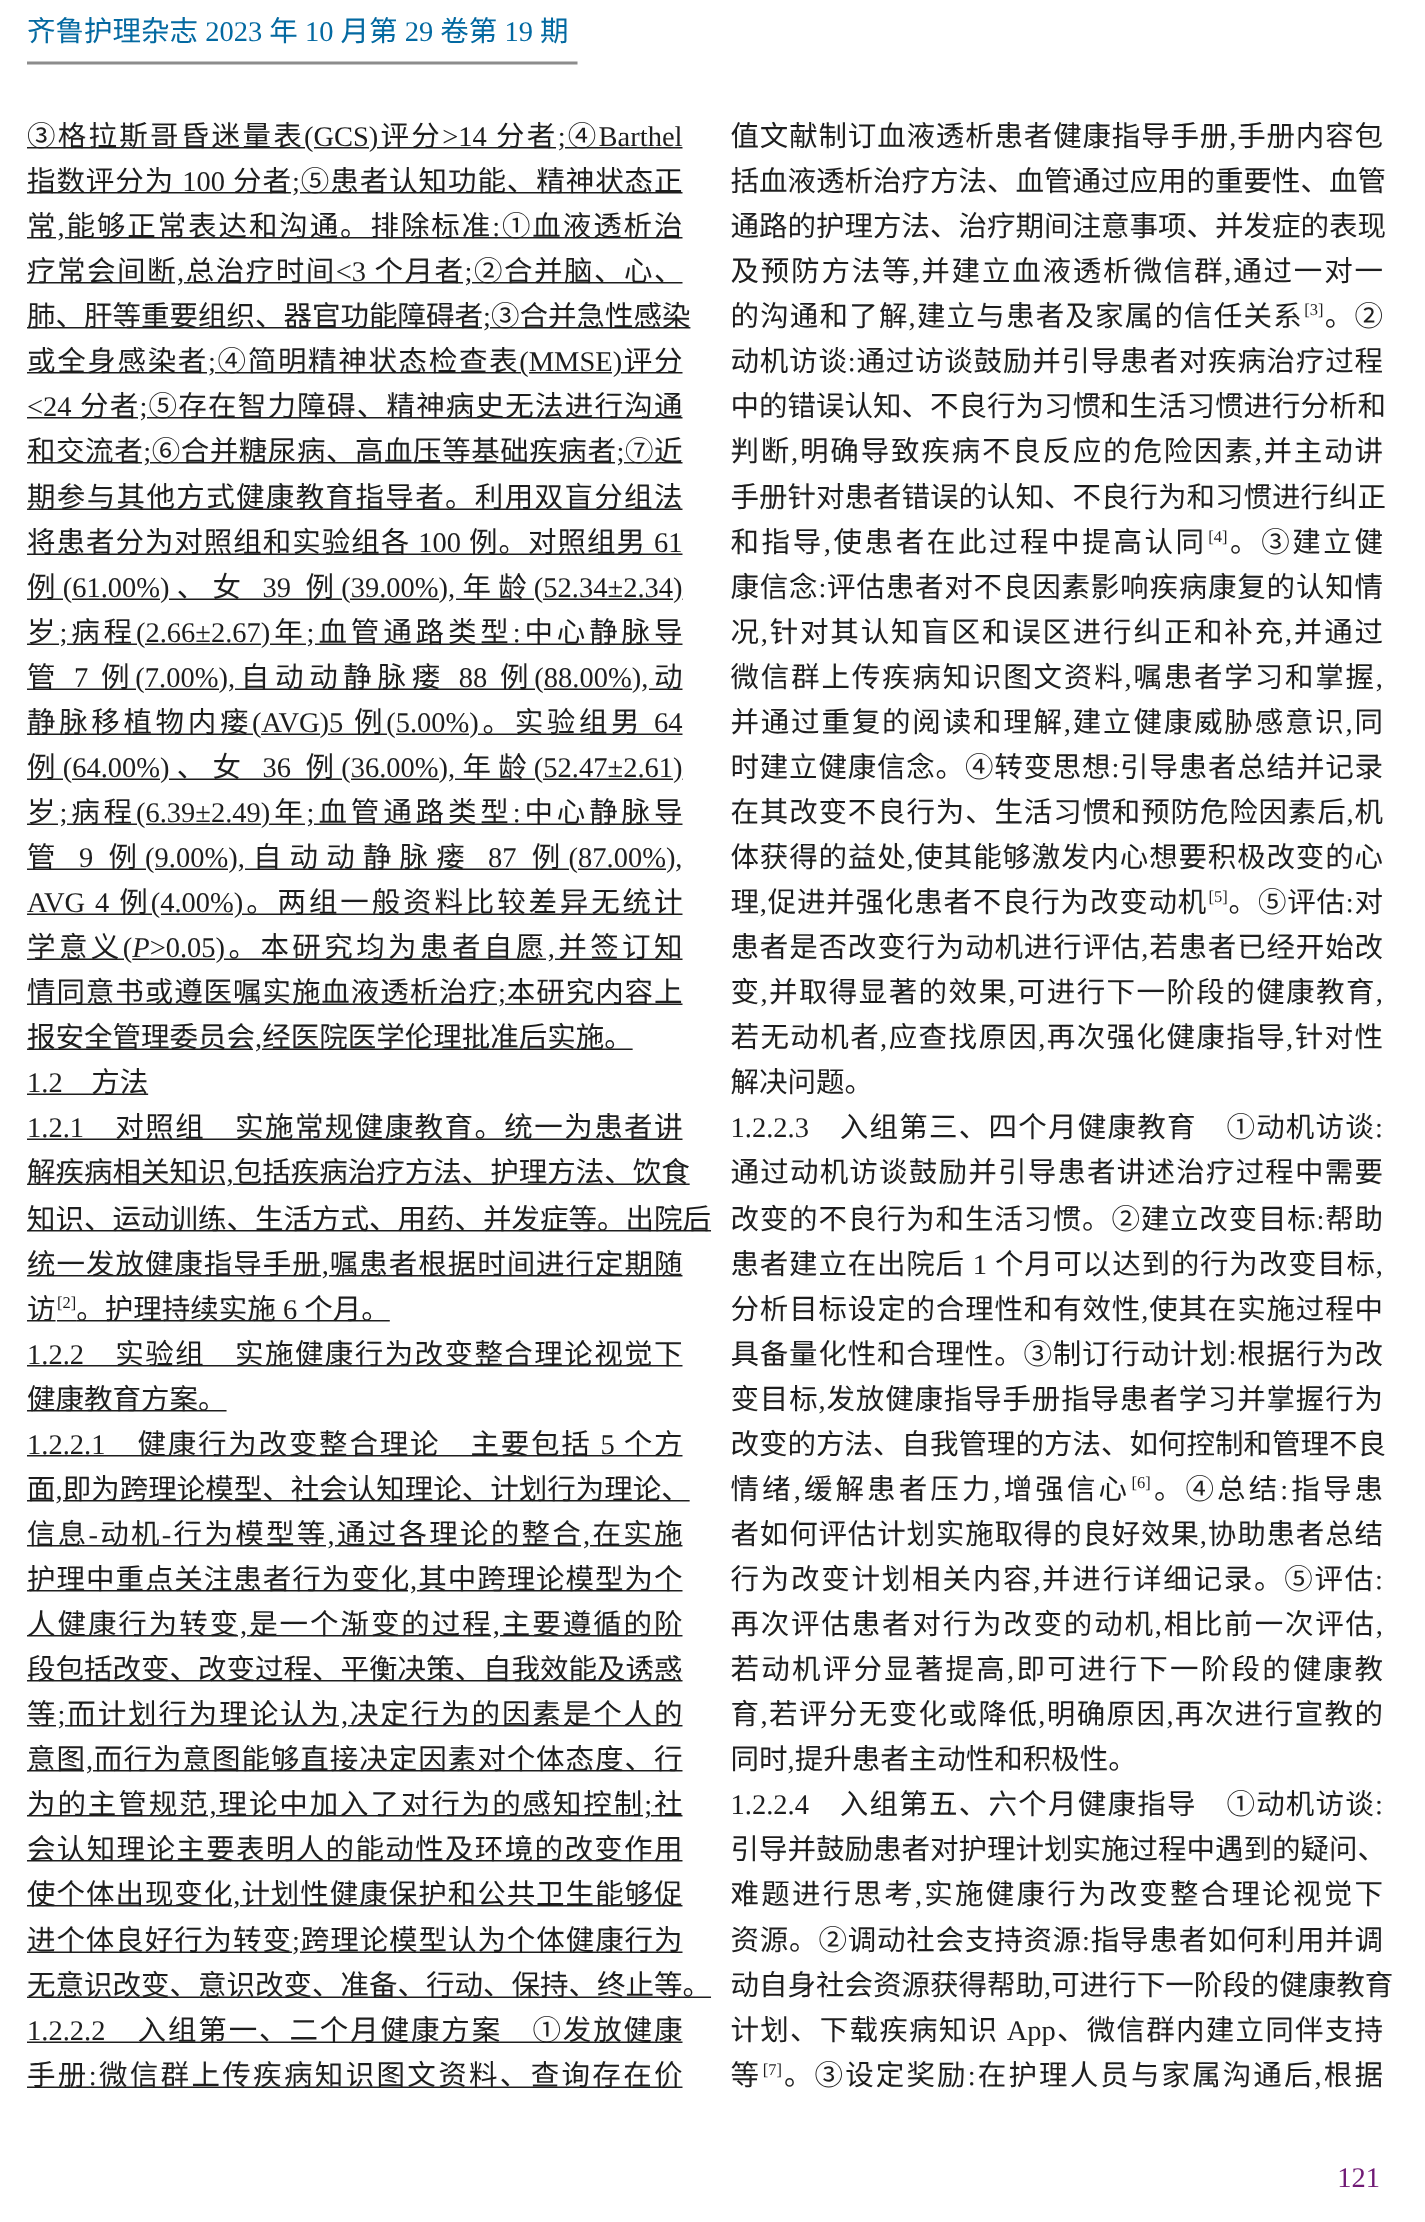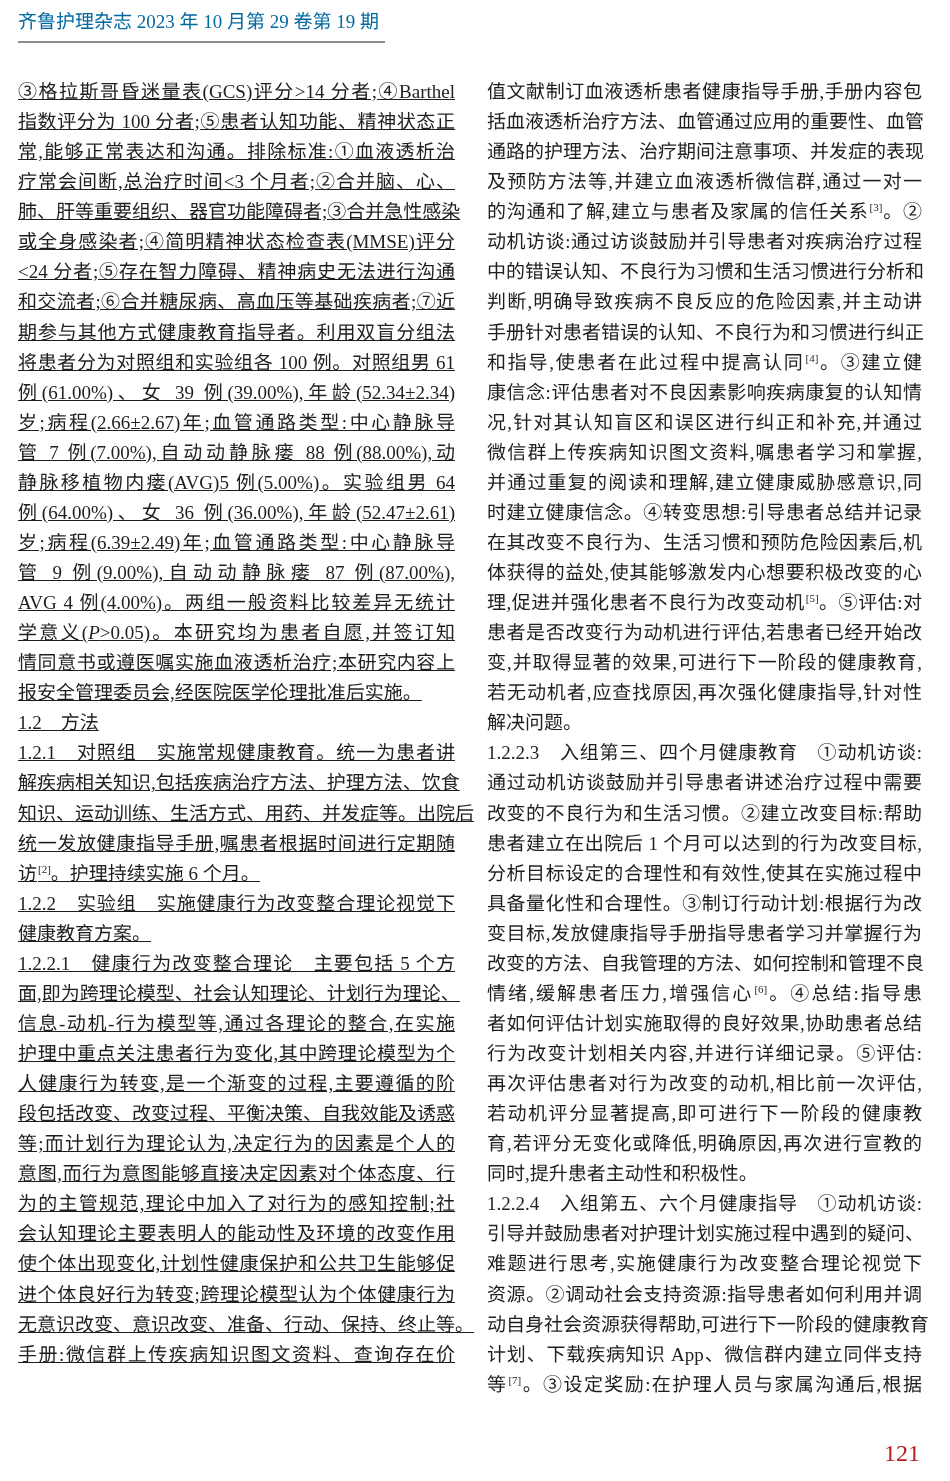--- a/index.html
+++ b/index.html
@@ -49,23 +49,23 @@
       font-size: 11px;
       vertical-align: 7px;
       line-height: 0;
       padding-left: 1px;
     }
     .it { font-style: italic; }
     .page-number {
       position: absolute;
       right: 30px;
       top: 1440px;
-      font-size: 24px;
+      font-size: 19px;
       line-height: 26px;
-      color: #b91c1c;
+      color: #701a75;
     }
   </style>
 </head>
 <body>
 
 <div class="running-header">齐鲁护理杂志 2023 年 10 月第 29 卷第 19 期</div>
 <div class="header-rule"></div>
 
 <div class="col left">
     <div class="line"><span>③格拉斯哥昏迷量表(GCS)评分&gt;14 分者;④Barthel</span></div>
@@ -103,20 +103,21 @@
     <div class="line"><span>护理中重点关注患者行为变化,其中跨理论模型为个</span></div>
     <div class="line"><span>人健康行为转变,是一个渐变的过程,主要遵循的阶</span></div>
     <div class="line"><span>段包括改变、改变过程、平衡决策、自我效能及诱惑</span></div>
     <div class="line"><span>等;而计划行为理论认为,决定行为的因素是个人的</span></div>
     <div class="line"><span>意图,而行为意图能够直接决定因素对个体态度、行</span></div>
     <div class="line"><span>为的主管规范,理论中加入了对行为的感知控制;社</span></div>
     <div class="line"><span>会认知理论主要表明人的能动性及环境的改变作用</span></div>
     <div class="line"><span>使个体出现变化,计划性健康保护和公共卫生能够促</span></div>
     <div class="line"><span>进个体良好行为转变;跨理论模型认为个体健康行为</span></div>
     <div class="line end"><span>无意识改变、意识改变、准备、行动、保持、终止等。</span></div>
+    <div class="line"><span>1.2.2.2　入组第一、二个月健康方案　①发放健康</span></div>
     <div class="line"><span>手册:微信群上传疾病知识图文资料、查询存在价</span></div>
   </div>
 <div class="col right">
     <div class="line"><span>值文献制订血液透析患者健康指导手册,手册内容包</span></div>
     <div class="line"><span>括血液透析治疗方法、血管通过应用的重要性、血管</span></div>
     <div class="line"><span>通路的护理方法、治疗期间注意事项、并发症的表现</span></div>
     <div class="line"><span>及预防方法等,并建立血液透析微信群,通过一对一</span></div>
     <div class="line"><span>的沟通和了解,建立与患者及家属的信任关系</span><span class="ref">[3]</span><span>。②</span></div>
     <div class="line"><span>动机访谈:通过访谈鼓励并引导患者对疾病治疗过程</span></div>
     <div class="line"><span>中的错误认知、不良行为习惯和生活习惯进行分析和</span></div>

